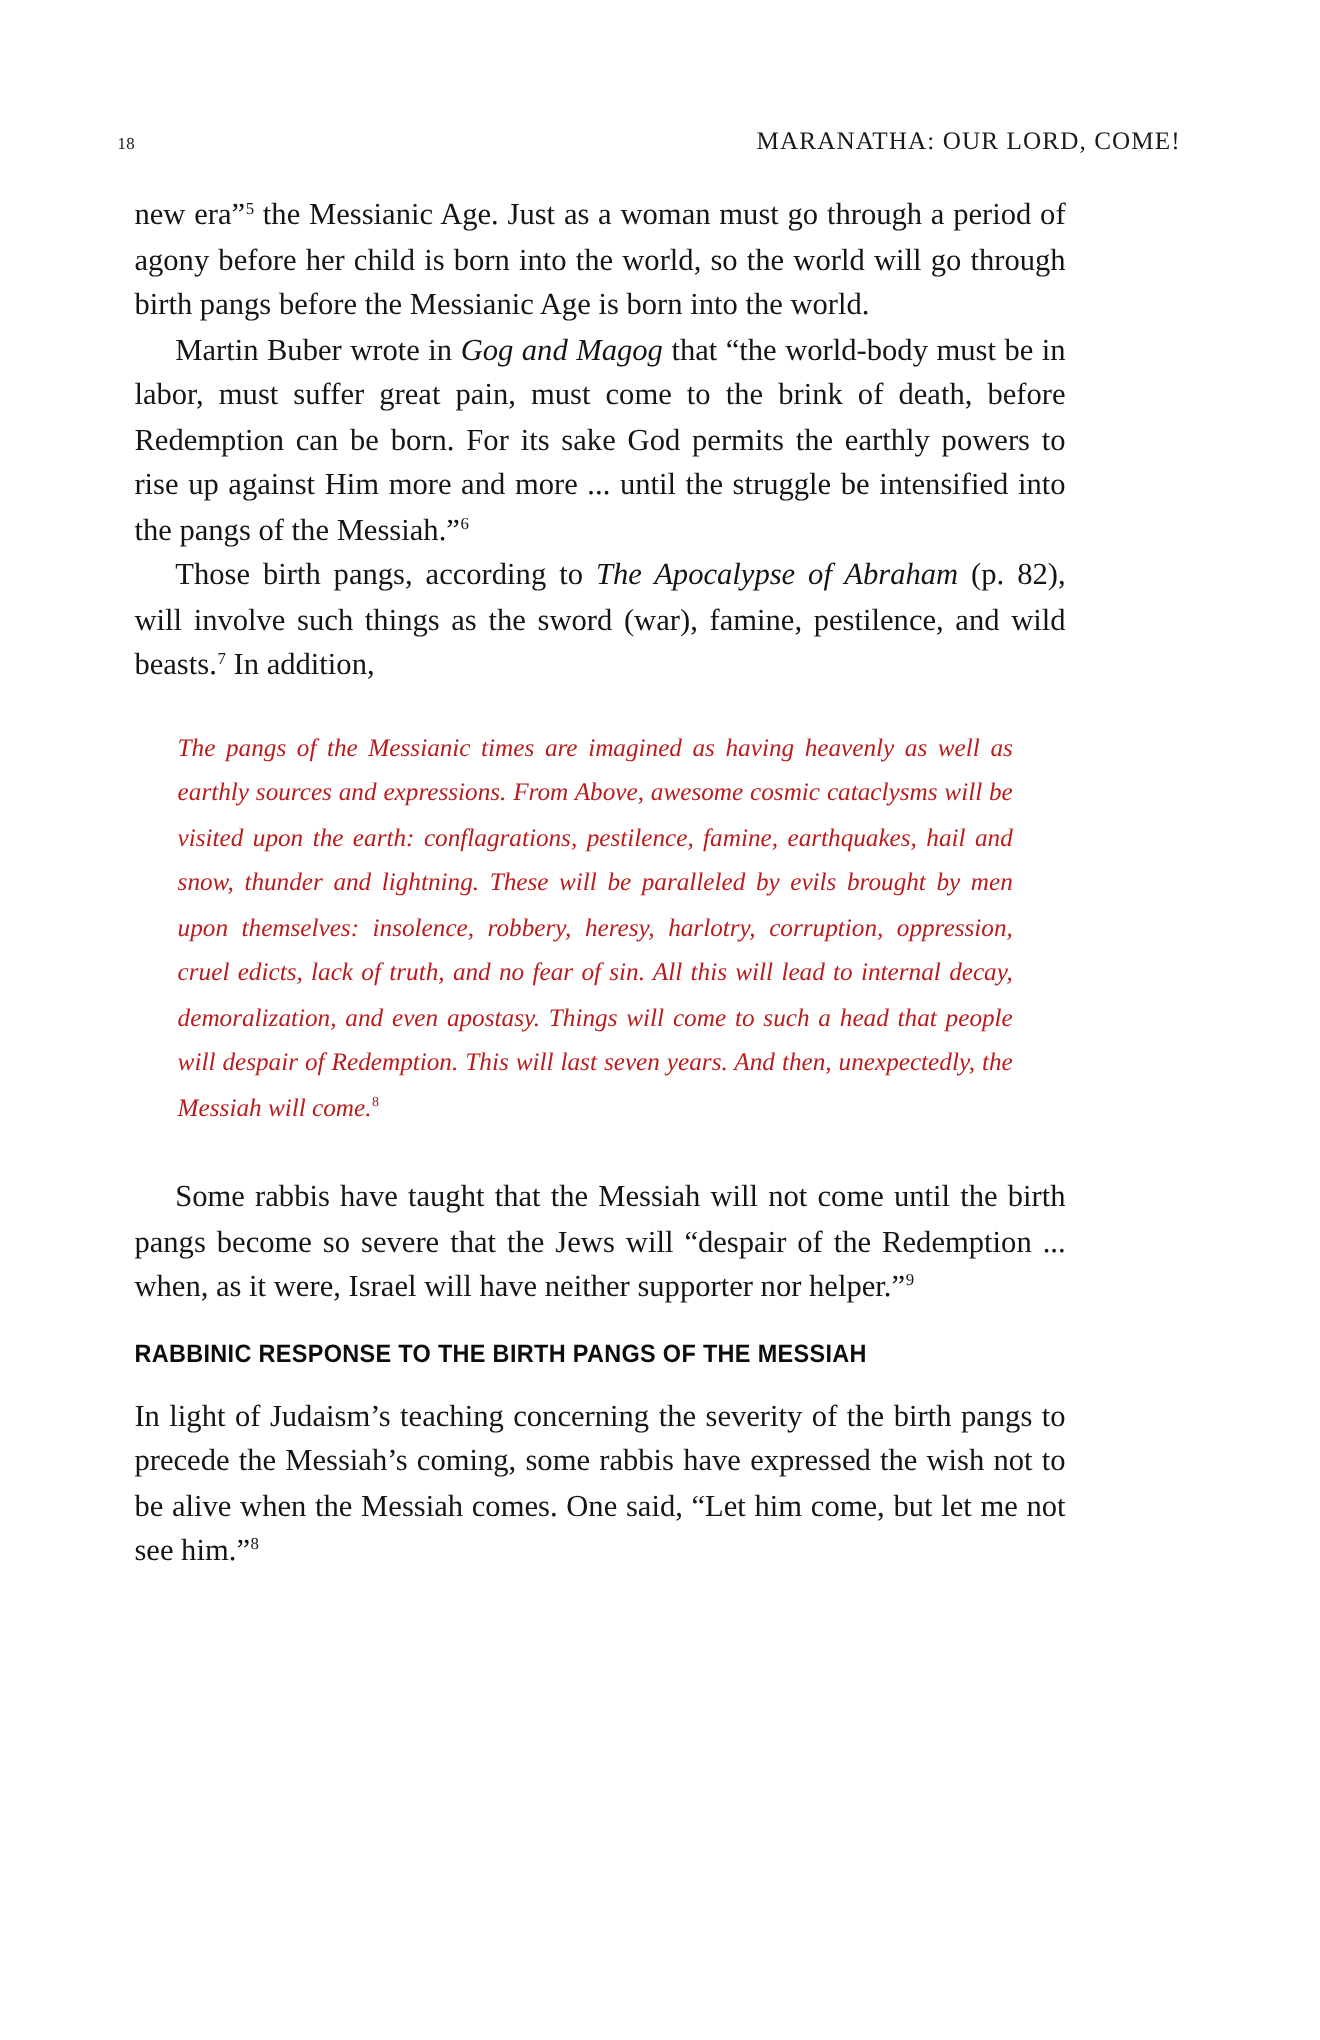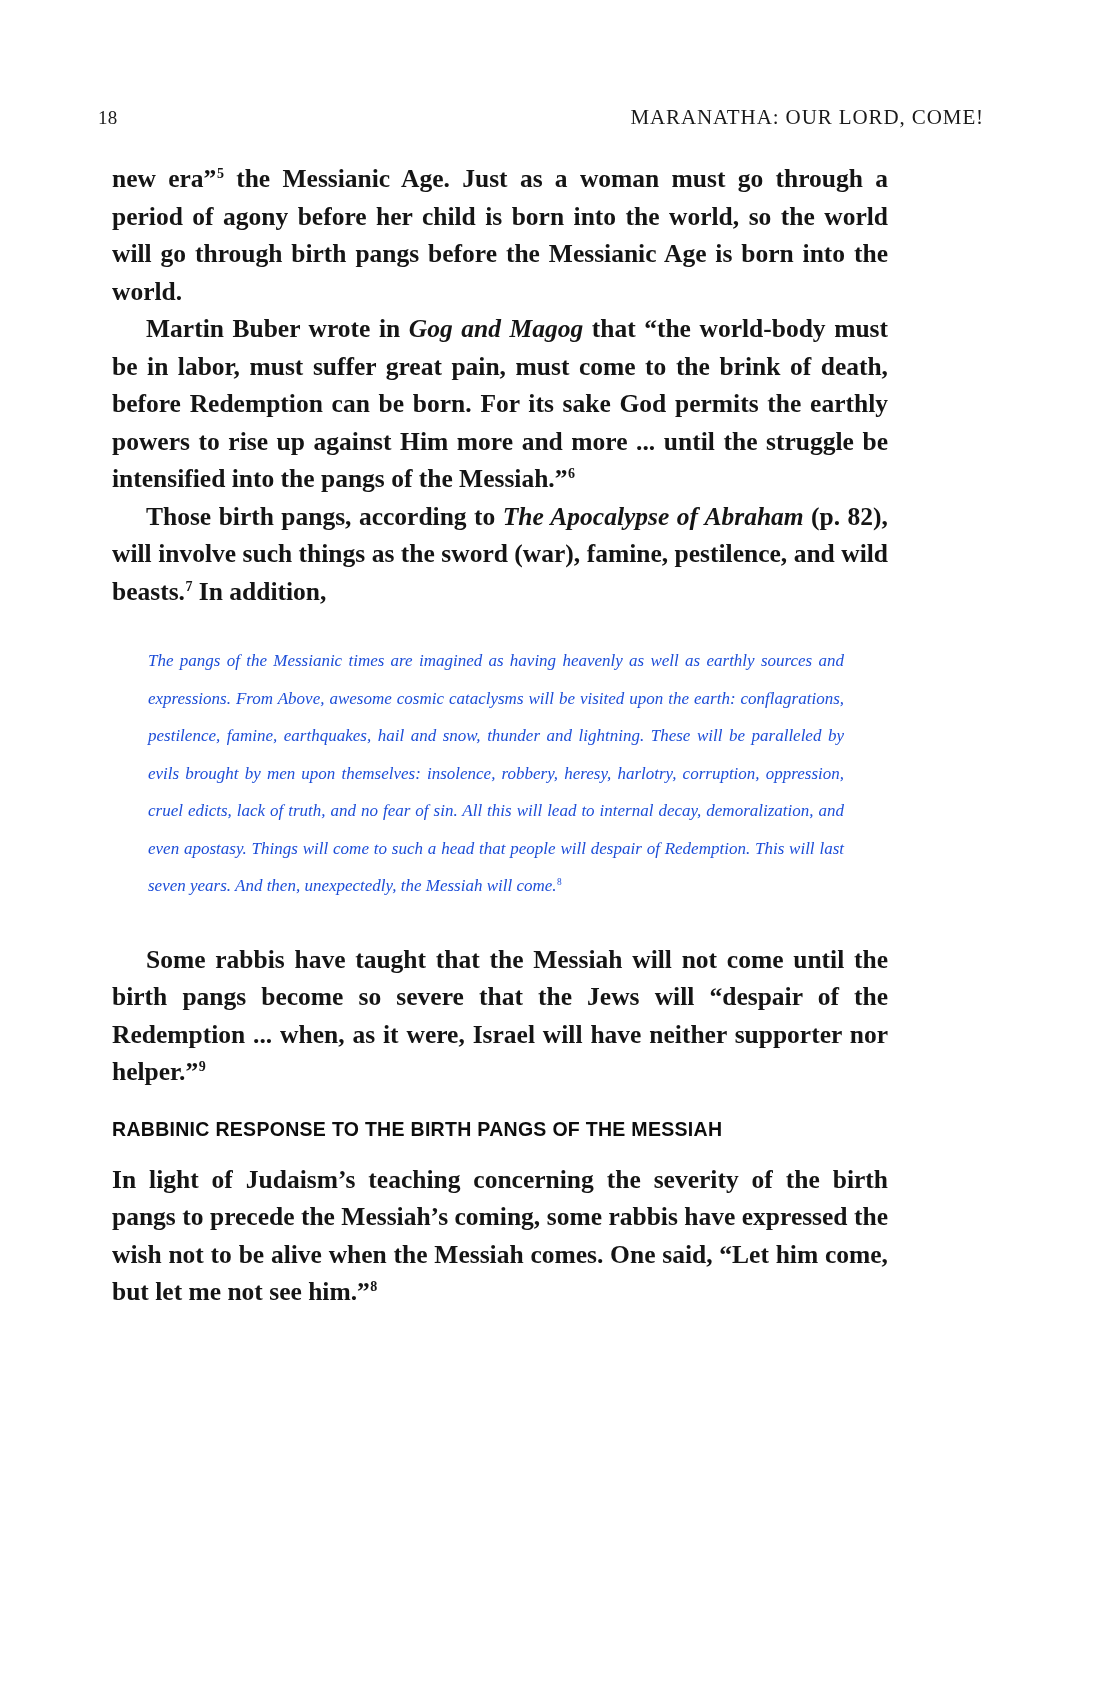--- a/index.html
+++ b/index.html
@@ -30,21 +30,21 @@
     top: 105px;
     left: 98px;
     right: 98px;
     height: 26px;
     display: flex;
     align-items: baseline;
     justify-content: space-between;
   }
   .folio {
     font-family: "Liberation Serif", "DejaVu Serif", serif;
-    font-size: 19px;
+    font-size: 14px;
     letter-spacing: 0.2px;
     color: #1a1a1a;
   }
   .head-title {
     font-family: "Liberation Serif", "DejaVu Serif", serif;
     font-size: 21px;
     letter-spacing: 0.9px;
     color: #1a1a1a;
     white-space: nowrap;
     margin-right: 18px;
@@ -59,44 +59,44 @@
   }
 
   p.body {
     margin: 0;
     font-size: 25.5px;
     line-height: 37.5px;
     text-align: justify;
     text-justify: inter-word;
     hyphens: none;
     color: #151515;
-    font-weight: 700;
+    font-weight: 400;
   }
   p.body.indent {
     text-indent: 34px;
   }
 
   .it { font-style: italic; }
 
   sup.fn {
     font-size: 0.55em;
     vertical-align: 0.62em;
     line-height: 0;
     font-style: normal;
     padding-left: 0.5px;
   }
 
   
   blockquote.extract {
     margin: 0;
     font-style: italic;
-    font-size: 17px;
+    font-size: 21px;
     line-height: 37.5px;
     text-align: justify;
-    color: #1d4ed8;
+    color: #b91c1c;
     padding-left: 36px;
     padding-right: 44px;
   }
   blockquote.extract p {
     margin: 0;
   }
 
   
   h2.section-head {
     margin: 0;

